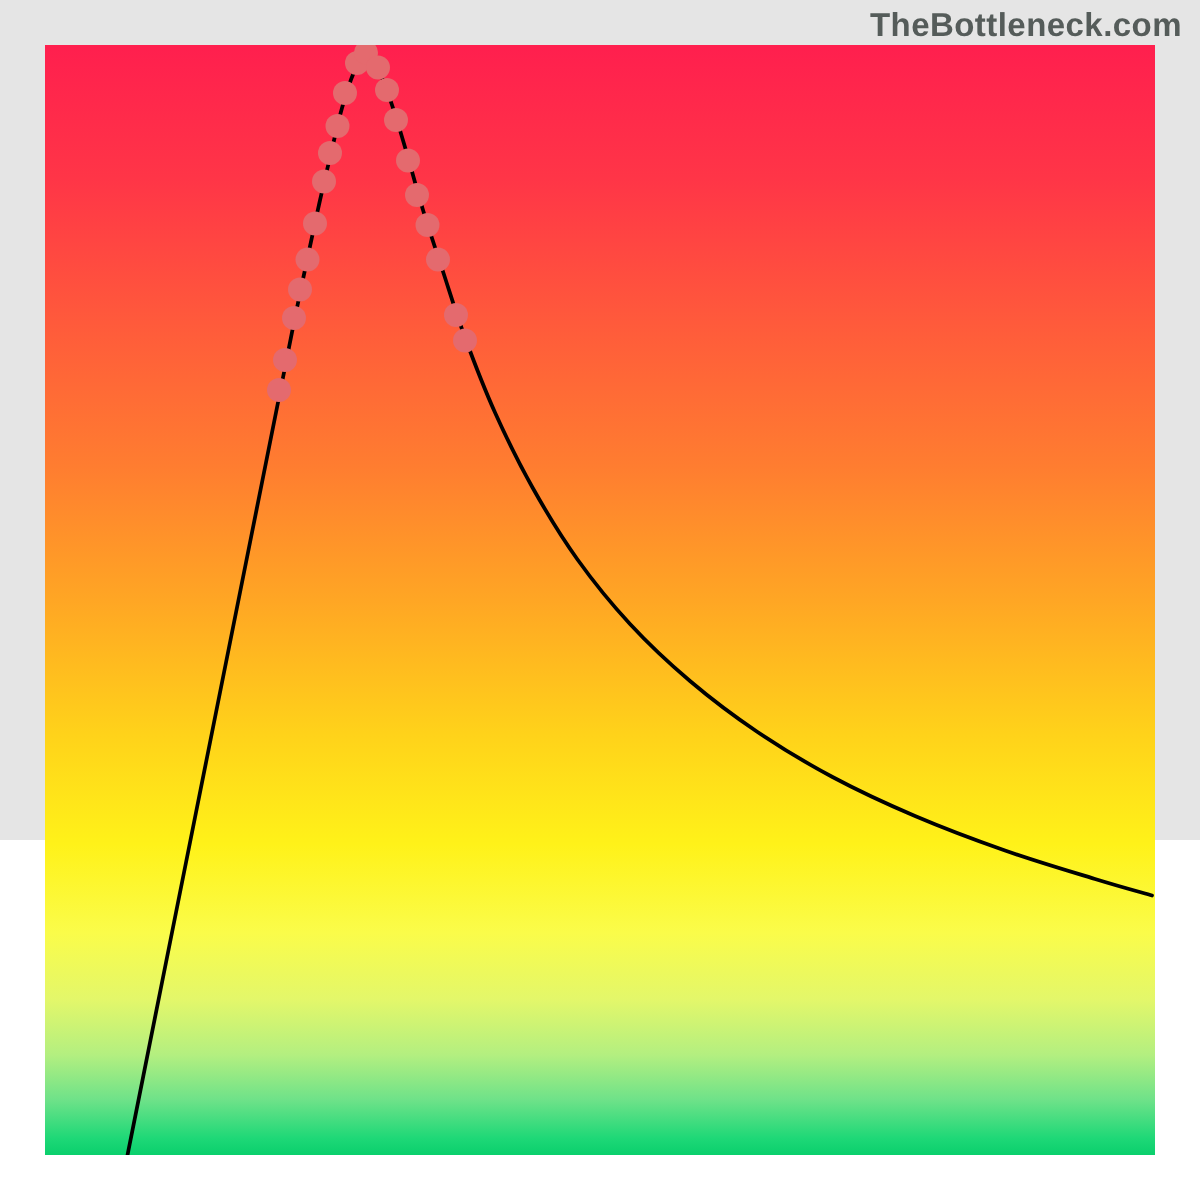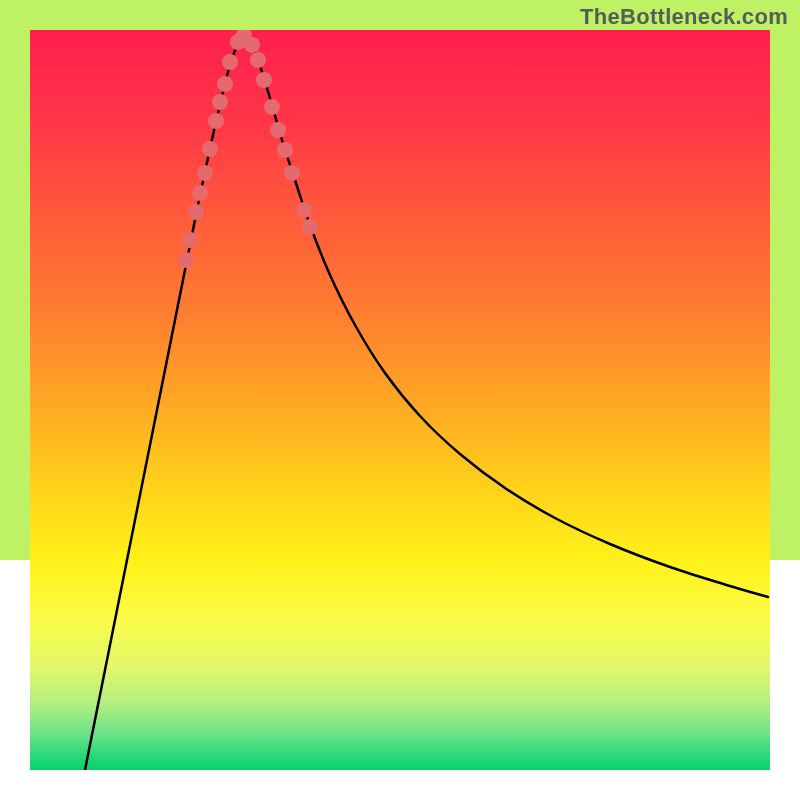--- a/index.html
+++ b/index.html
@@ -1,17 +1,17 @@
 <!DOCTYPE html>
 <html><head>
   <meta charset="utf-8">
   <style>
     * { margin: 0; padding: 0; box-sizing: border-box; }
     html, body { width: 800px; height: 800px; overflow: hidden; }
-    .container { position: relative; width: 800px; height: 560px; background: #bef264; }
+    .container { position: relative; width: 800px; height: 560px; background: #e5e5e5; }
     .watermark {
       position: absolute;
       top: 4px; right: 12px;
       font-family: Arial, Helvetica, sans-serif;
       font-size: 22px;
       font-weight: 600;
       color: #555c5a;
       letter-spacing: 0.3px;
       z-index: 10;
     }

